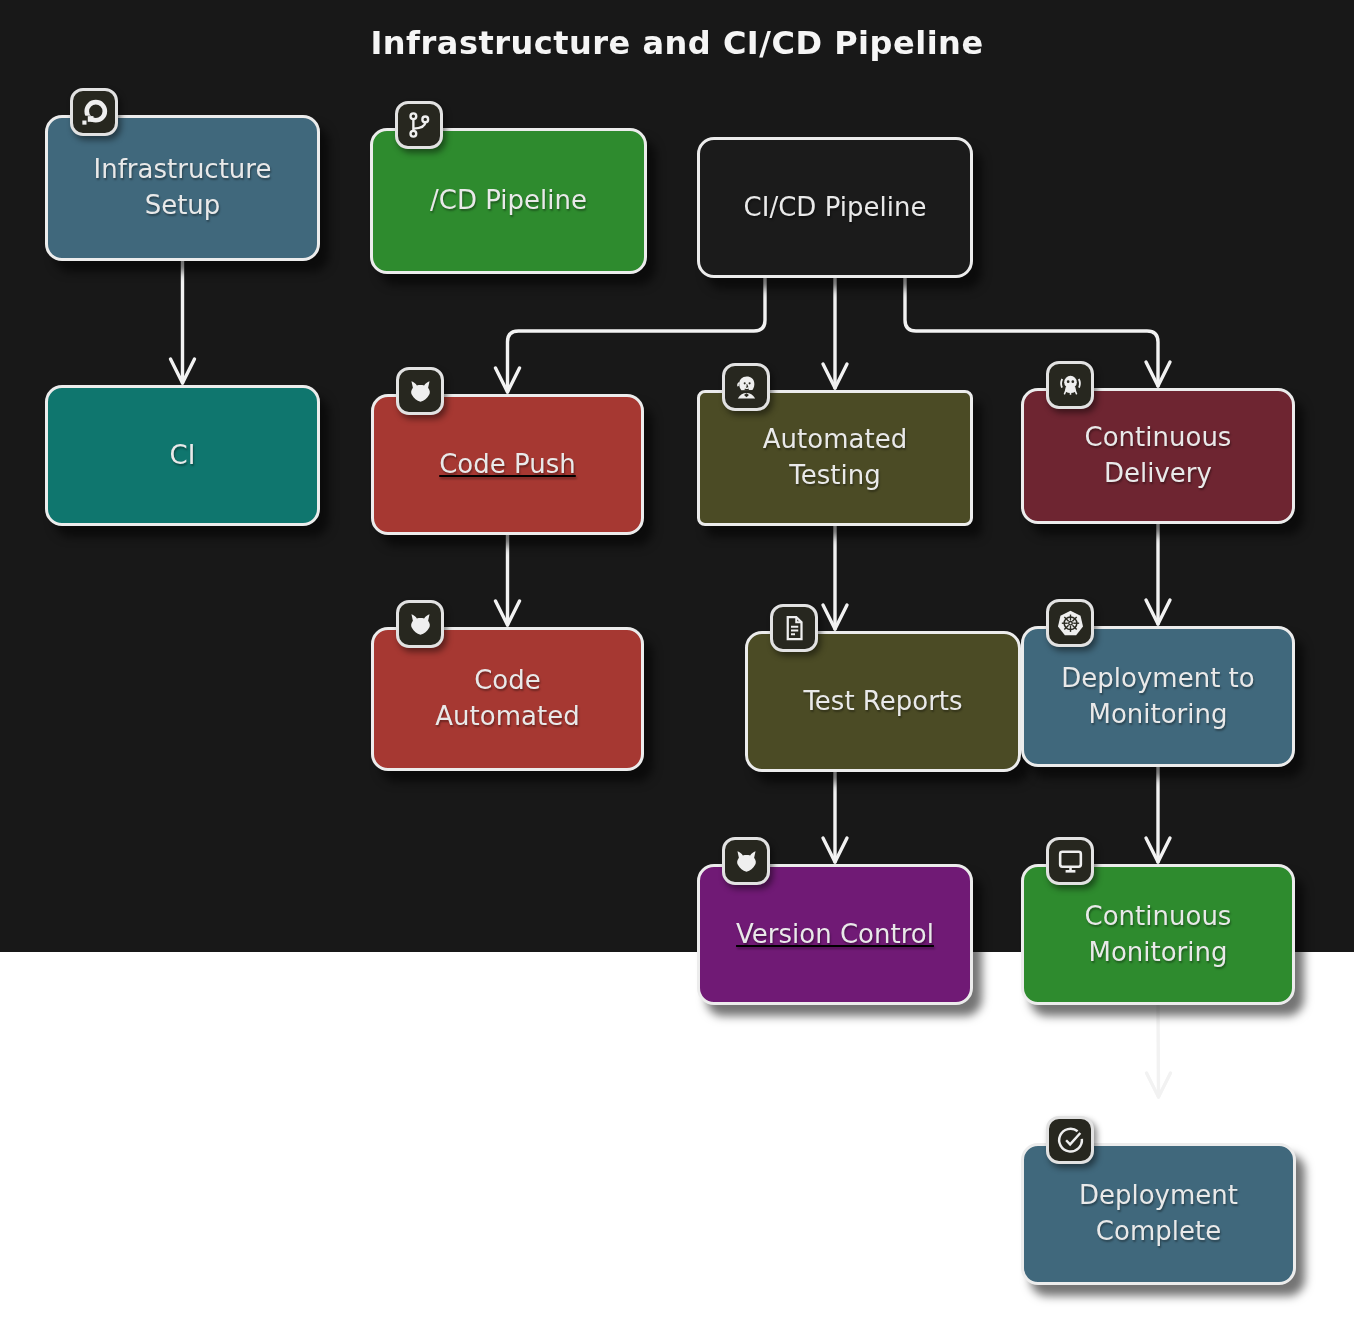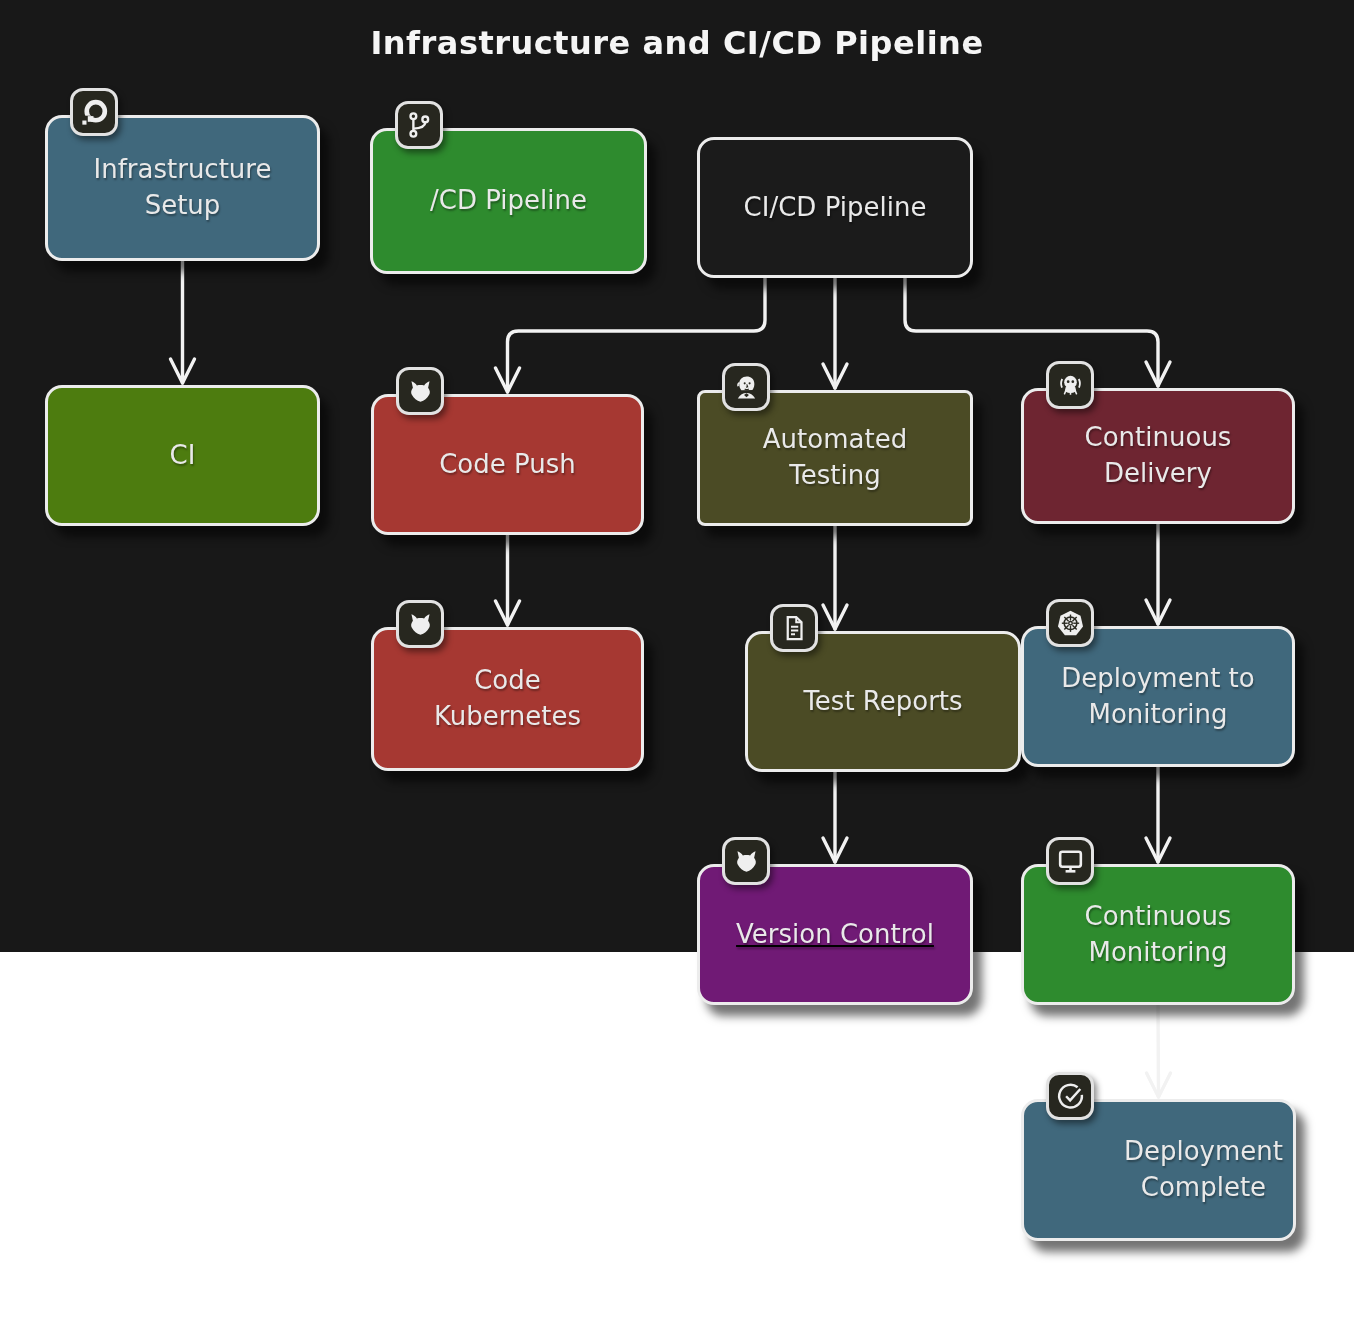--- a/index.html
+++ b/index.html
@@ -115,24 +115,24 @@
     <circle cx="13" cy="11" r="7" fill="none" stroke="#efefef" stroke-width="3.6"></circle>
     <rect x="0.5" y="14.5" width="8.5" height="9" fill="#27271f"></rect>
     <rect x="6.8" y="14.8" width="4.4" height="4.4" fill="#efefef"></rect>
     <rect x="2.6" y="18.2" width="3.2" height="3.2" fill="#efefef"></rect>
         </svg>
       </div>
     </div>
     <div class="node" style="left: 697px; top: 137px; width: 276px; height: 141px; background: rgb(27, 27, 27);">
       <div class="node-label">CI/CD Pipeline</div>
     </div>
-    <div class="node" style="left: 45px; top: 385px; width: 275px; height: 141px; background: #4d7c0f;">
+    <div class="node" style="left: 45px; top: 385px; width: 275px; height: 141px; background: #0f766e;">
       <div class="node-label">CI</div>
     </div>
-    <div class="node" style="left: 371px; top: 394px; width: 273px; height: 141px; background: rgb(166, 56, 50);">
+    <div class="node" style="left: 371px; top: 394px; width: 273px; height: 141px; background: rgb(166, 56, 50); text-decoration: underline;">
       <div class="node-label">Code Push</div>
       <div class="badge">
         <svg viewBox="0 0 24 24" width="31" height="31">
     <path d="M5 4 L6.1 9 C4.6 11 4.4 12.8 5.3 14.6 C6.9 17.5 9 19.2 12 20 C15 19.2 17.1 17.5 18.7 14.6 C19.6 12.8 19.4 11 17.9 9 L19 4 C17.2 4.6 15.8 5.7 14.8 7.3 C13 6.9 11 6.9 9.2 7.3 C8.2 5.7 6.8 4.6 5 4 Z" fill="#efefef"></path>
         </svg>
       </div>
     </div>
     <div class="node" style="left: 697px; top: 390px; width: 276px; height: 136px; background: rgb(75, 75, 37); border-radius: 8px;">
       <div class="node-label">Automated
 Testing</div>
@@ -159,21 +159,21 @@
     <path d="M8.9 12.4 q3.1 2.4 6.2 0 l.9 4.2 q-4 2.5 -8 0 z" fill="#efefef"></path>
     <path d="M8.9 13.2 c-.5 2.8 -.9 4.3 -1.7 5.6 M15.1 13.2 c.5 2.8 .9 4.3 1.7 5.6 M12 15 v4.2" fill="none" stroke="#efefef" stroke-width="1.2"></path>
     <circle cx="12" cy="9.4" r="4.9" fill="#efefef"></circle>
     <circle cx="10.2" cy="9" r="1.05" fill="#2a2a22"></circle>
     <circle cx="13.8" cy="9" r="1.05" fill="#2a2a22"></circle>
         </svg>
       </div>
     </div>
     <div class="node" style="left: 371px; top: 627px; width: 273px; height: 144px; background: rgb(166, 56, 50);">
       <div class="node-label">Code
-Kubernetes</div>
+Automated</div>
       <div class="badge">
         <svg viewBox="0 0 24 24" width="31" height="31">
     <path d="M5 4 L6.1 9 C4.6 11 4.4 12.8 5.3 14.6 C6.9 17.5 9 19.2 12 20 C15 19.2 17.1 17.5 18.7 14.6 C19.6 12.8 19.4 11 17.9 9 L19 4 C17.2 4.6 15.8 5.7 14.8 7.3 C13 6.9 11 6.9 9.2 7.3 C8.2 5.7 6.8 4.6 5 4 Z" fill="#efefef"></path>
         </svg>
       </div>
     </div>
     <div class="node" style="left: 697px; top: 631px; width: 276px; height: 141px; background: rgb(75, 75, 37); margin-left: 48px;">
       <div class="node-label">Test Reports</div>
       <div class="badge">
         <svg viewBox="0 0 24 24" width="30" height="30">
@@ -218,21 +218,21 @@
       <div class="node-label">Continuous
 Monitoring</div>
       <div class="badge">
         <svg viewBox="0 0 24 24" width="31" height="31">
     <rect x="4" y="4.5" width="16" height="11.5" rx="1.6" fill="none" stroke="#efefef" stroke-width="2"></rect>
     <line x1="12" y1="16" x2="12" y2="19.3" stroke="#efefef" stroke-width="2"></line>
     <line x1="8.2" y1="19.6" x2="15.8" y2="19.6" stroke="#efefef" stroke-width="2"></line>
         </svg>
       </div>
     </div>
-    <div class="node" style="left: 1021px; top: 1099px; width: 275px; height: 142px; background: rgb(64, 104, 124); justify-content: flex-end;">
+    <div class="node" style="left: 1021px; top: 1143px; width: 275px; height: 142px; background: rgb(64, 104, 124);">
       <div class="node-label">Deployment
 Complete</div>
       <div class="badge">
         <svg viewBox="0 0 24 24" width="31" height="31">
     <path d="M17.5 4.8 A8.8 8.8 0 1 0 20.8 10.8" fill="none" stroke="#efefef" stroke-width="1.9"></path>
     <path d="M8.6 11.8 l3.1 3.2 L19.6 6.2" fill="none" stroke="#efefef" stroke-width="1.9"></path>
         </svg>
       </div>
     </div>
   </div>

